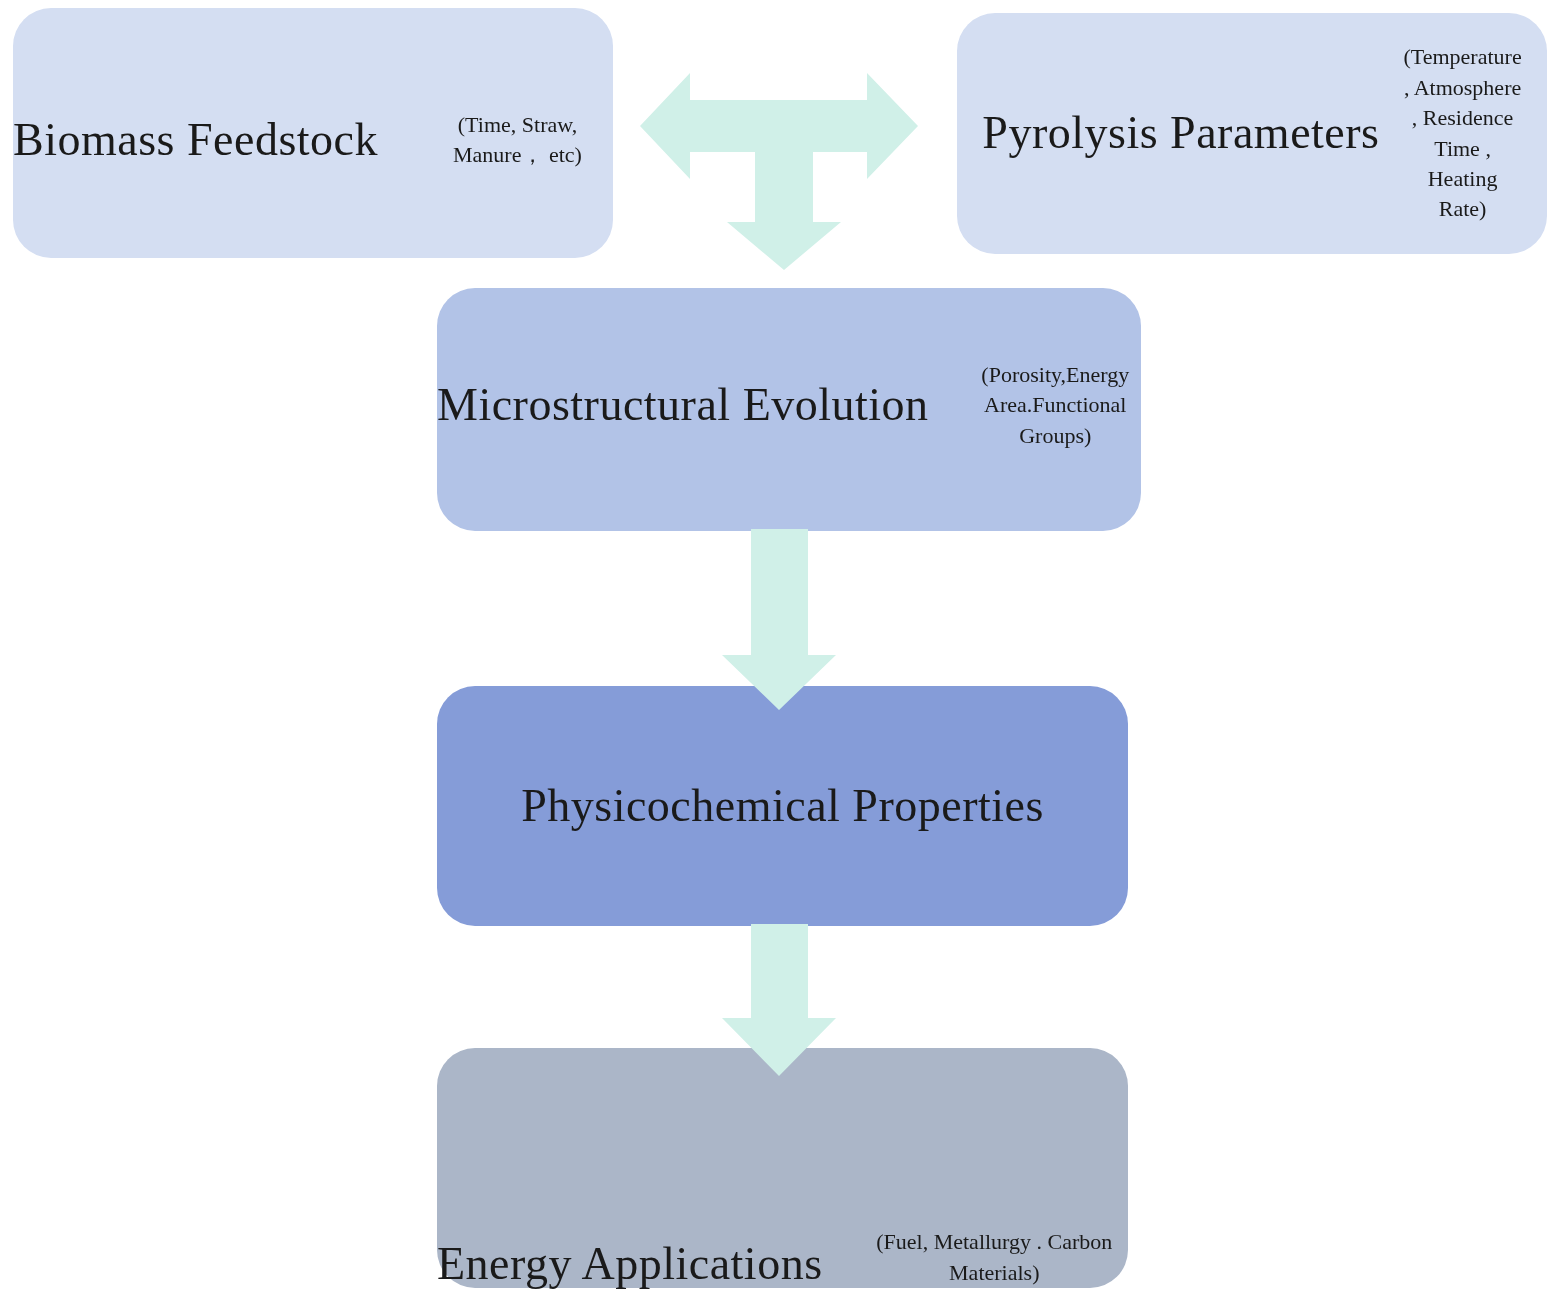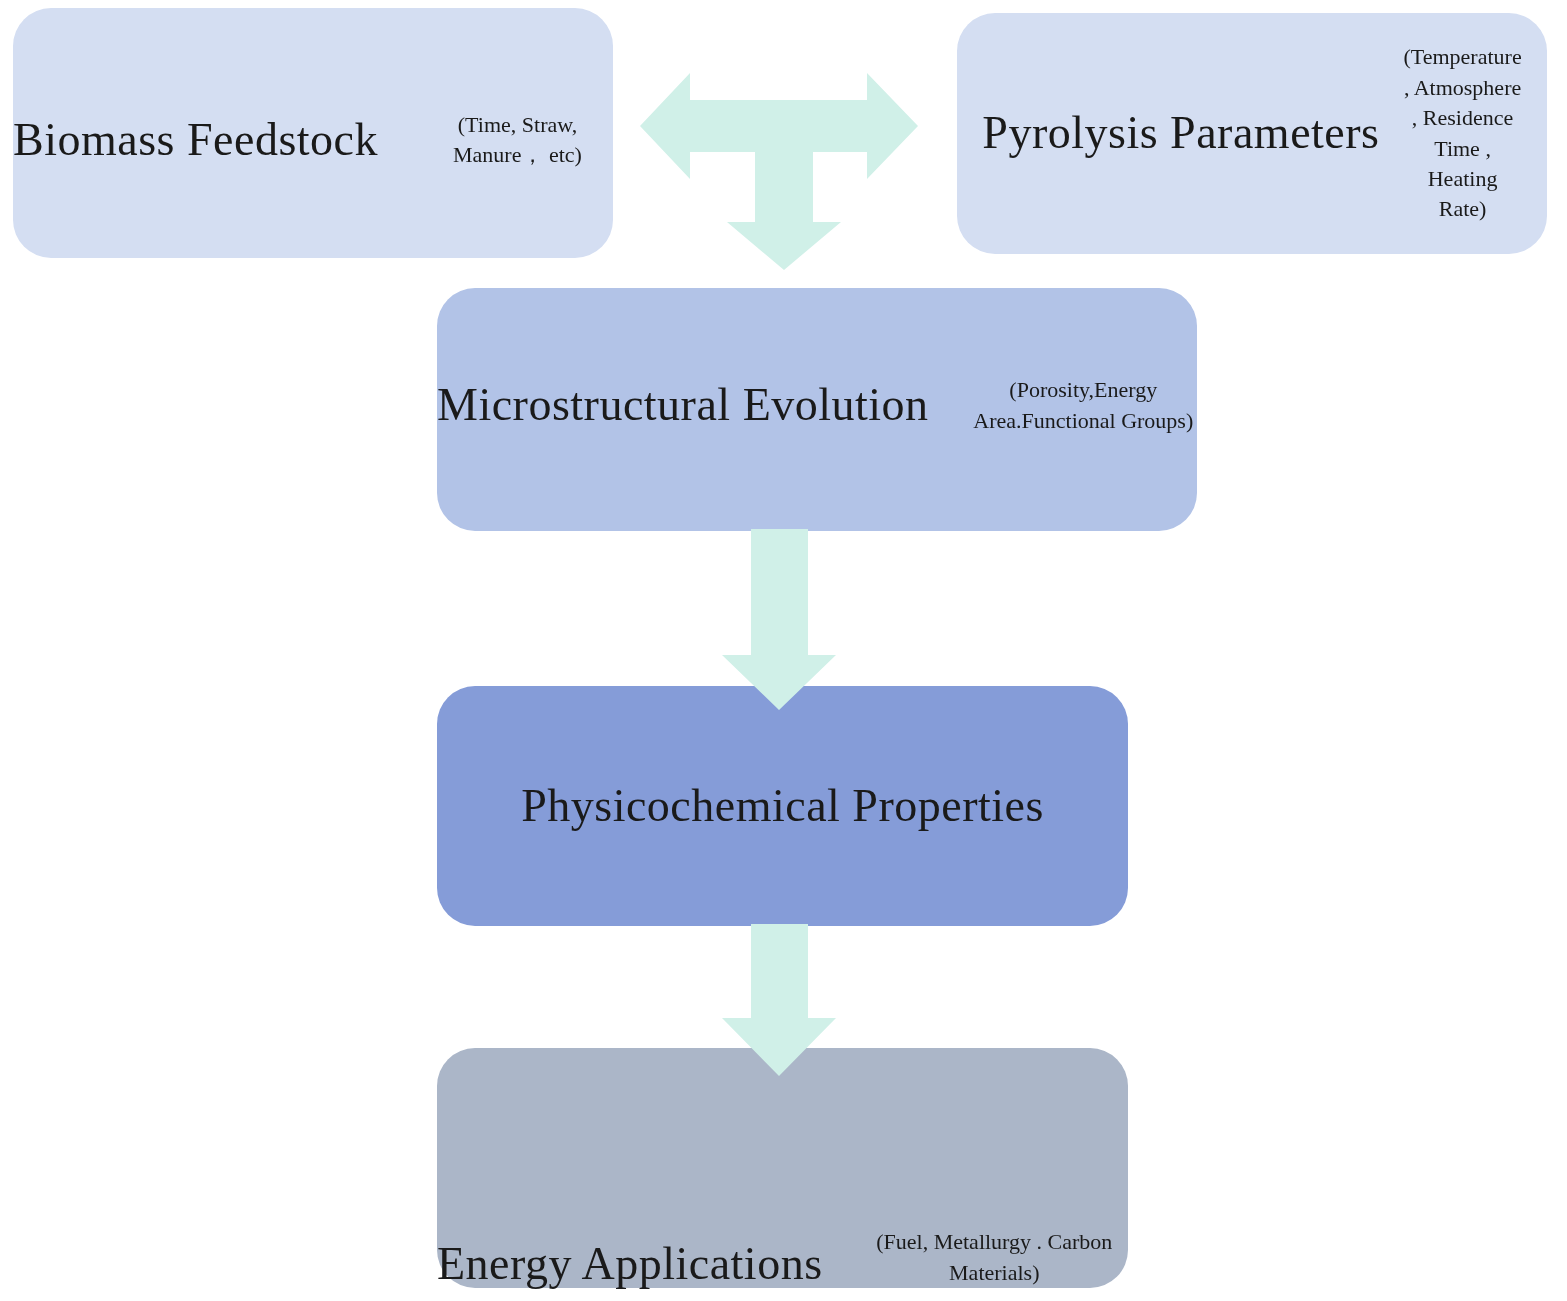--- a/index.html
+++ b/index.html
@@ -28,21 +28,21 @@
     line-height: 1.05;
     white-space: nowrap;
     letter-spacing: 0.5px;
   }
   .node .subtitle {
     font-size: 22px;
     line-height: 1.38;
   }
   .node-1 { left: 13px;  top: 8px;    width: 600px; height: 250px; gap: 44px; padding-top: 14px; }
   .node-2 { left: 957px; top: 13px;   width: 590px; height: 241px; gap: 24px; padding: 0 34px; align-items: center; }
-  .node-3 { left: 437px; top: 288px;  width: 760px; height: 243px; gap: 41px; padding-bottom: 8px; }
+  .node-3 { left: 437px; top: 288px;  width: 704px; height: 243px; gap: 41px; padding-bottom: 8px; }
   .node-4 { left: 437px; top: 686px;  width: 691px; height: 240px; gap: 36px; }
   .node-5 { left: 437px; top: 1048px; width: 691px; height: 240px; gap: 38px; padding-top: 10px; align-items: flex-end; }
   .arrow { position: absolute; z-index: 2; display: block; }
   .arrow-junction { left: 640px; top: 73px; }
   .arrow-a { left: 722px; top: 529px; }
   .arrow-b { left: 722px; top: 924px; }
 </style>
 </head>
 <body>
 

